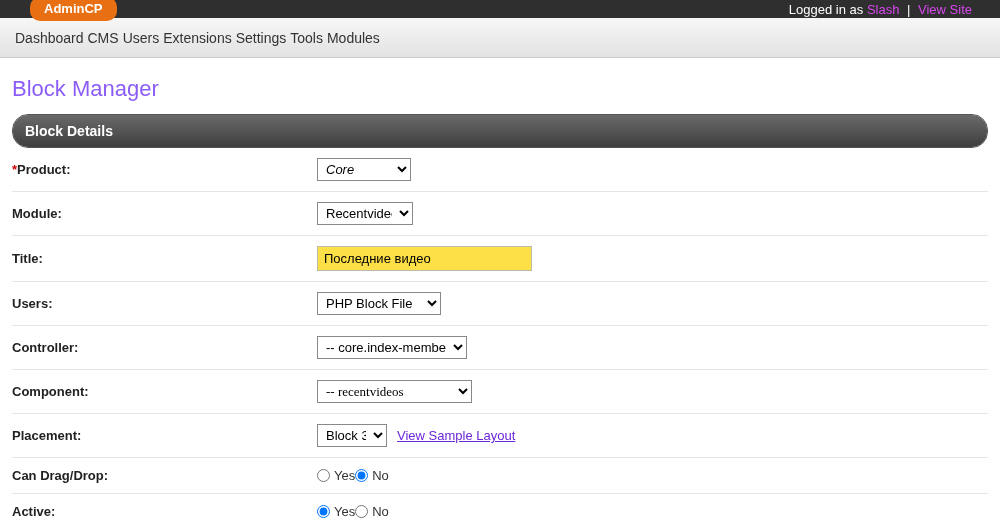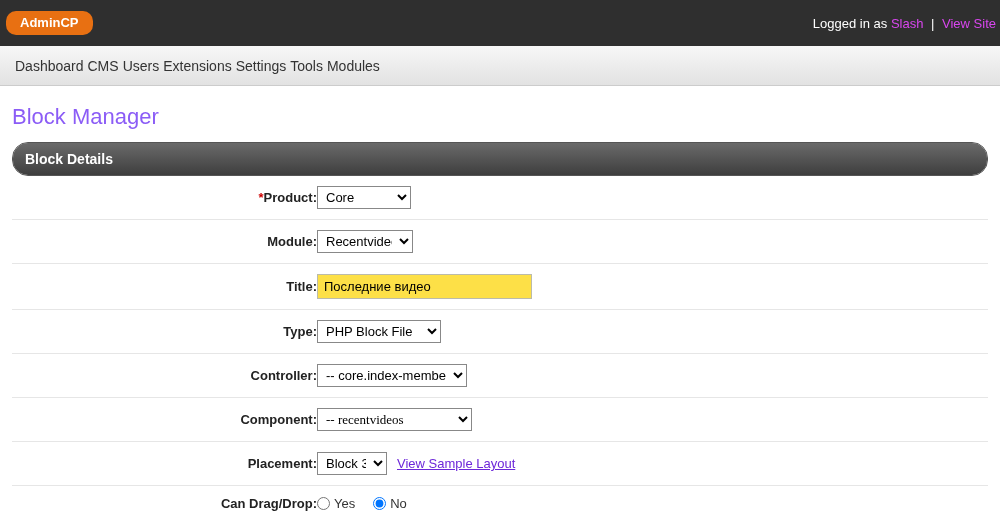--- a/index.html
+++ b/index.html
@@ -1,48 +1,48 @@
 <!DOCTYPE html>
 <html><head>
 <meta charset="utf-8">
 <style>
 * { margin: 0; padding: 0; box-sizing: border-box; }
 body { font-family: Arial, Helvetica, sans-serif; font-size: 13px; color: #333; background: #fff; }
 
-.top-bar { background: #2f2f2f; height: 46px; display: flex; align-items: center; justify-content: space-between; padding: 0 4px; color: #fff; }
+.top-bar { background: #2f2f2f; height: 18px; display: flex; align-items: center; justify-content: space-between; padding: 0 28px; color: #fff; }
 .logo-badge { background: #e87012; color: #fff; padding: 4px 14px 5px; border-radius: 10px; font-weight: bold; font-size: 13px; margin-left: 2px; }
 .top-right { font-size: 13px; }
 .top-right a { color: #d946ef; text-decoration: none; }
 .top-right .sep { margin: 0 4px; }
 
 .nav-bar { background: linear-gradient(#f7f7f7, #e2e2e2); height: 40px; display: flex; align-items: center; justify-content: space-between; padding: 0 15px; border-bottom: 1px solid #ccc; }
 .nav-links { display: flex; gap: 4px; }
 .nav-links a { color: #333; text-decoration: none; font-size: 14px; }
 .search-box { width: 250px; padding: 5px 10px; border: 1px solid #ccc; border-radius: 14px; background: #f9f9f9; font-size: 13px; color: #888; }
 
 .page { padding: 12px 12px 30px; }
 .page-title { font-size: 22px; font-weight: normal; color: #8b5cf6; margin: 6px 0 12px 0; }
 
 .panel { border: 1px solid #555; border-radius: 16px; overflow: hidden; }
 .panel-head { background: linear-gradient(#6a6a6a, #3e3e3e); color: #fff; font-weight: bold; font-size: 14px; padding: 8px 12px; }
 
 .form-row { display: flex; align-items: center; padding: 10px 0; border-bottom: 1px solid #e6e6e6; }
 .form-row:last-child { border-bottom: none; }
-.form-label { width: 305px; font-size: 13px; font-weight: bold; color: #222; text-align: right; }
+.form-label { width: 305px; font-size: 13px; font-weight: bold; color: #222; }
 .form-label .req { color: #c00; }
 .form-ctrl { flex: 1; display: flex; align-items: center; gap: 10px; }
 select { border: 1px solid #888; padding: 2px 4px; font-size: 13px; background: #fff; }
-.sel-product { width: 94px; }
+.sel-product { width: 94px; font-style: italic; }
 .sel-module { width: 96px; }
 .sel-type { width: 124px; }
 .sel-controller { width: 150px; }
 .sel-component { width: 155px; font-family: Liberation Serif, serif; }
 .sel-placement { width: 70px; }
 input[type=text].title-input { width: 215px; padding: 4px 6px; border: 1px solid #bba; background: #fde047; font-size: 13px; }
-.radio-group { display: flex; gap: 18px; align-items: flex-start; }
+.radio-group { display: flex; gap: 0; align-items: flex-start; }
 .radio-group label { display: flex; align-items: center; gap: 4px; font-weight: normal; }
 a.link { color: #6d28d9; text-decoration: underline; font-size: 13px; }
 </style>
 </head>
 <body>
 
 <div class="top-bar">
   <span class="logo-badge">AdminCP</span>
   <span class="top-right">
     <span>Logged in as </span><a href="#">Slash</a><span class="sep"> | </span><a href="#">View Site</a>
@@ -83,21 +83,21 @@
   </div>
 
   <div class="form-row">
     <div class="form-label"><span>Title:</span></div>
     <div class="form-ctrl">
       <input type="text" class="title-input" value="Последние видео" style="">
     </div>
   </div>
 
   <div class="form-row">
-    <div class="form-label"><span>Type:</span></div>
+    <div class="form-label"><span>Users:</span></div>
     <div class="form-ctrl">
       <select class="sel-type"><option>PHP Block File</option></select>
     </div>
   </div>
 
   <div class="form-row">
     <div class="form-label"><span>Controller:</span></div>
     <div class="form-ctrl">
       <select class="sel-controller"><option>-- core.index-member</option></select>
     </div>

